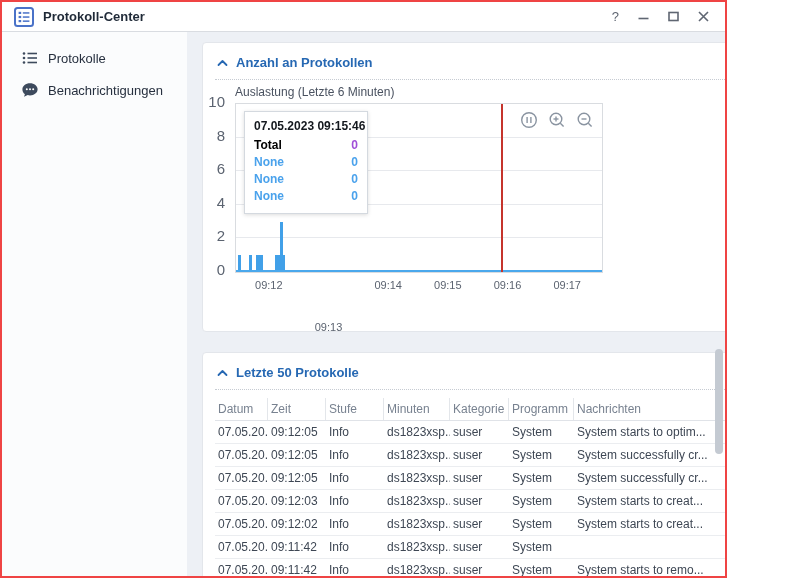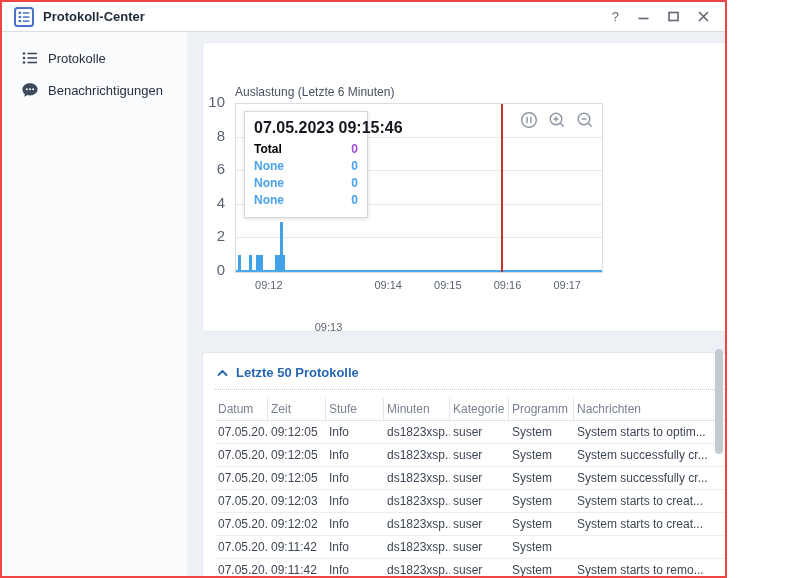--- a/index.html
+++ b/index.html
@@ -36,21 +36,21 @@
   .marker { position:absolute; top:0; width:2px; height:100%; background:#c5342c; }
   .yaxis { position:absolute; left:0; top:60px; width:27px; height:170px; }
   .yaxis span { position:absolute; right:5px; font-size:15px; color:#5b6370; }
   .xaxis { position:absolute; left:33px; top:236px; width:368px; height:16px; }
   .xaxis span { position:absolute; width:40px; text-align:center; font-size:11px; color:#5b6370; }
   .chart-controls { position:absolute; top:7px; right:8px; display:flex; gap:10px; }
   .cc-btn { display:flex; }
 
   
   .tooltip { position:absolute; left:8px; top:7px; width:124px; background:#fff; border:1px solid #d4d9df; box-shadow:0 1px 4px rgba(0,0,0,.14); padding:7px 9px; z-index:5; }
-  .tt-time { font-size:16px; font-weight:bold; color:#14181e; margin-bottom:5px; white-space:nowrap; }
+  .tt-time { font-size:12px; font-weight:bold; color:#14181e; margin-bottom:5px; white-space:nowrap; }
   .tt-row { display:flex; justify-content:space-between; font-size:12px; font-weight:bold; margin-bottom:3px; }
 
   
   .tbl { margin-top:8px; }
   .trow { display:grid; grid-template-columns:53px 58px 58px 66px 59px 65px 1fr 16px; align-items:stretch; }
   .thead .tcell { color:#788290; border-right:1px solid #e3e6ea; }
   .thead .tcell:nth-last-child(-n+2) { border-right:none; }
   .thead { border-bottom:1px solid #e0e3e8; }
   .tcell { font-size:12px; color:#3e4754; padding:4px 6px 4px 3px; white-space:nowrap; overflow:hidden; line-height:14px; }
   .tbody .trow { border-bottom:1px solid #ebedf0; }
@@ -125,20 +125,28 @@
             <circle cx="12.2" cy="8.3" r="1" fill="#fff"></circle>
           </svg>
         </span>
         <span>Benachrichtigungen</span>
       </div>
     </div>
 
   <div class="main">
 
     <div class="card card1">
+      <div class="sec-head">
+        <span class="chev">
+          <svg width="11" height="8" viewBox="0 0 11 8">
+              <path d="M1.5 6 L5.5 2 L9.5 6" fill="none" stroke="#2668b3" stroke-width="1.8" stroke-linecap="round" stroke-linejoin="round"></path>
+            </svg>
+        </span>
+        <span class="sec-title">Anzahl an Protokollen</span>
+      </div>
       <div class="chart-sub">Auslastung (Letzte 6 Minuten)</div>
       <div class="yaxis">
           <span style="bottom: -5px;">0</span>
           <span style="bottom: 28.6px;">2</span>
           <span style="bottom: 62.2px;">4</span>
           <span style="bottom: 95.8px;">6</span>
           <span style="bottom: 129.4px;">8</span>
           <span style="bottom: 163px;">10</span>
         </div>
       <div class="plot">

